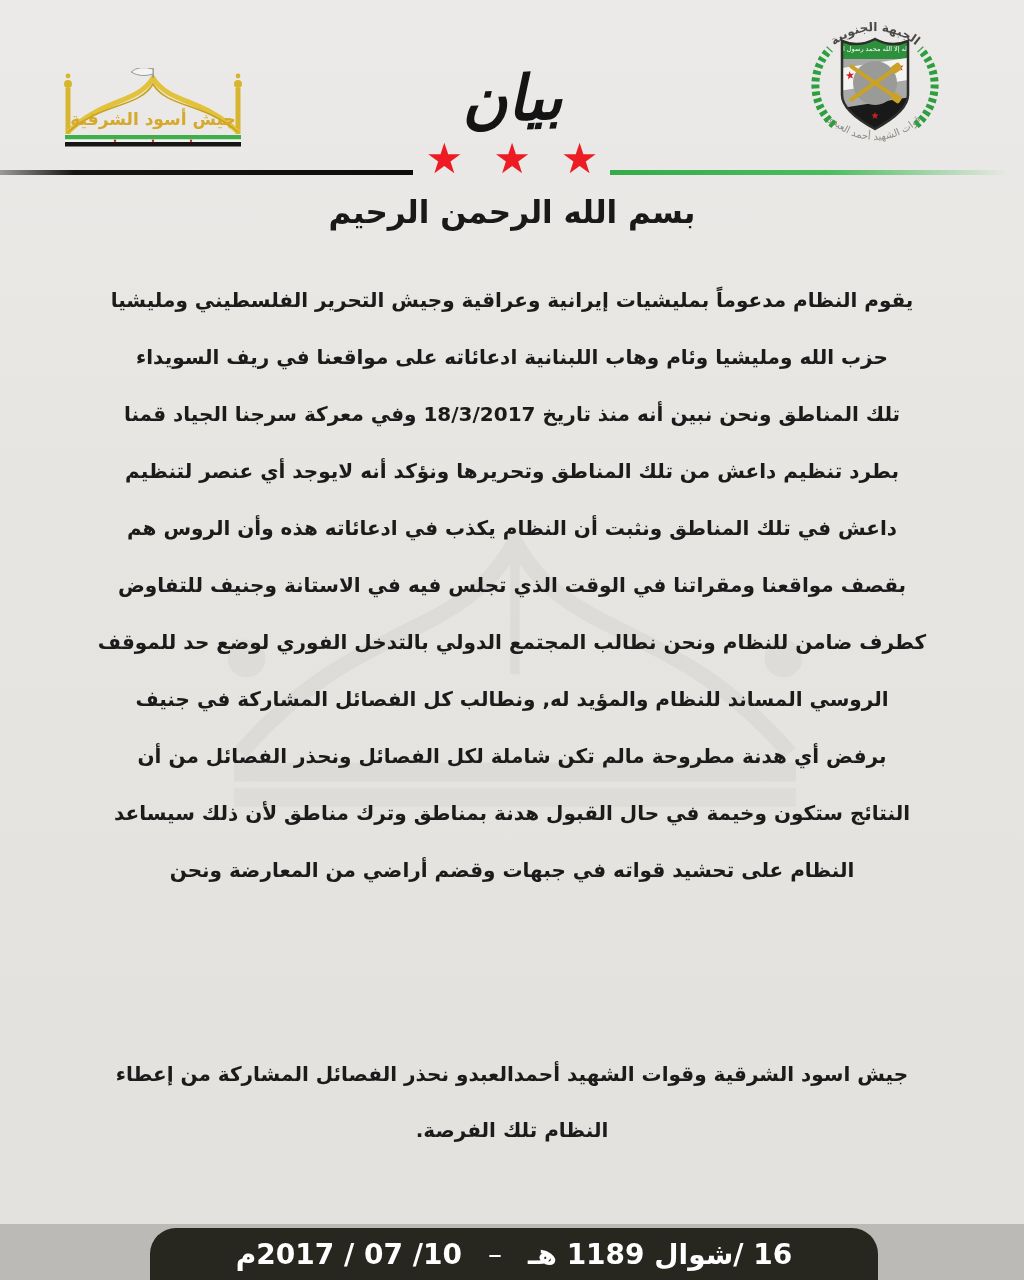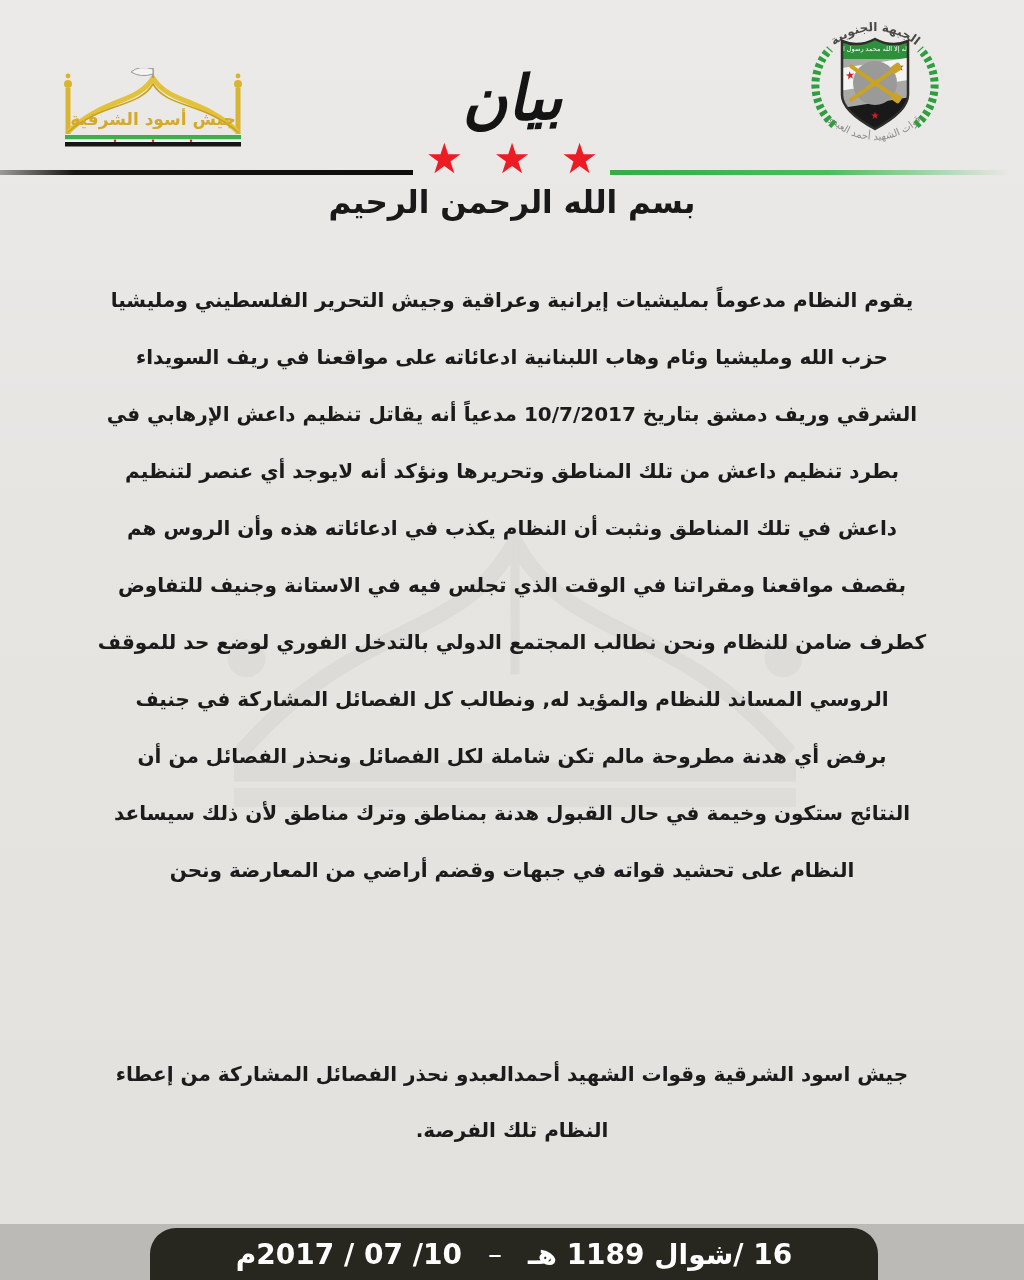--- a/index.html
+++ b/index.html
@@ -25,21 +25,21 @@
   .stars{
     position:absolute;top:138px;left:0;width:100%;
     display:flex;justify-content:center;gap:30px;
   }
   .stars span{font-size:42px;line-height:42px;color:#ed1c24;}
   .rule{position:absolute;top:170px;height:5px;}
   .rule-black{left:0;width:413px;background:linear-gradient(90deg,#9a9a9a 0%,#151515 18%,#0d0d0d 100%);}
   .rule-green{left:610px;width:400px;background:linear-gradient(90deg,#35ab4a 0%,#4cbd5f 55%,rgba(110,200,130,0) 100%);}
   
   .bismillah{
-    position:absolute;top:184px;left:0;width:100%;
+    position:absolute;top:194px;left:0;width:100%;
     text-align:center;font-size:31px;font-weight:700;color:#191919;
   }
   
   .watermark{position:absolute;top:450px;left:215px;width:600px;height:480px;opacity:0.06;}
   
   .body-text{
     position:absolute;top:272px;left:0;width:100%;
     text-align:center;color:#1b1b1b;
   }
   .body-text .bline{
@@ -158,21 +158,21 @@
     <span>★</span>
   </div>
   <div class="rule rule-black"></div>
   <div class="rule rule-green"></div>
 
   <div class="bismillah">بسم الله الرحمن الرحيم</div>
 
   <div class="body-text">
     <div class="bline">يقوم النظام مدعوماً بمليشيات إيرانية وعراقية وجيش التحرير الفلسطيني ومليشيا</div>
     <div class="bline">حزب الله ومليشيا وئام وهاب اللبنانية ادعائاته  على مواقعنا في ريف السويداء</div>
-    <div class="bline">الشرقي  وريف دمشق بتاريخ 10/7/2017 مدعياً أنه يقاتل تنظيم داعش الإرهابي في</div>
+    <div class="bline">تلك المناطق ونحن نبين أنه منذ تاريخ 18/3/2017 وفي معركة سرجنا الجياد  قمنا</div>
     <div class="bline">بطرد تنظيم داعش من تلك المناطق وتحريرها ونؤكد أنه لايوجد أي  عنصر لتنظيم</div>
     <div class="bline">داعش في تلك المناطق ونثبت أن النظام يكذب في ادعائاته هذه وأن الروس هم</div>
     <div class="bline">بقصف مواقعنا ومقراتنا في الوقت الذي تجلس فيه في الاستانة وجنيف للتفاوض</div>
     <div class="bline">كطرف ضامن للنظام ونحن  نطالب المجتمع الدولي بالتدخل  الفوري لوضع حد للموقف</div>
     <div class="bline">الروسي المساند للنظام والمؤيد له, ونطالب كل الفصائل المشاركة في جنيف</div>
     <div class="bline">برفض أي هدنة مطروحة مالم تكن شاملة لكل الفصائل ونحذر الفصائل  من أن</div>
     <div class="bline">النتائج ستكون وخيمة في حال القبول هدنة بمناطق وترك مناطق  لأن ذلك سيساعد</div>
     <div class="bline">النظام على تحشيد قواته  في جبهات وقضم أراضي من المعارضة ونحن</div>
   </div>
 

